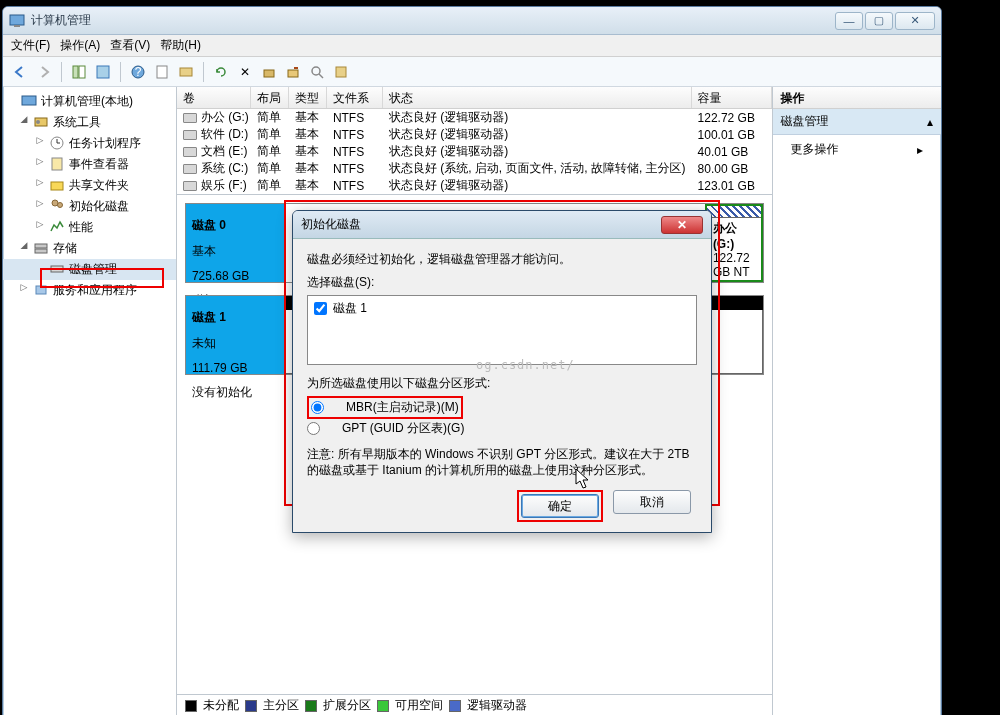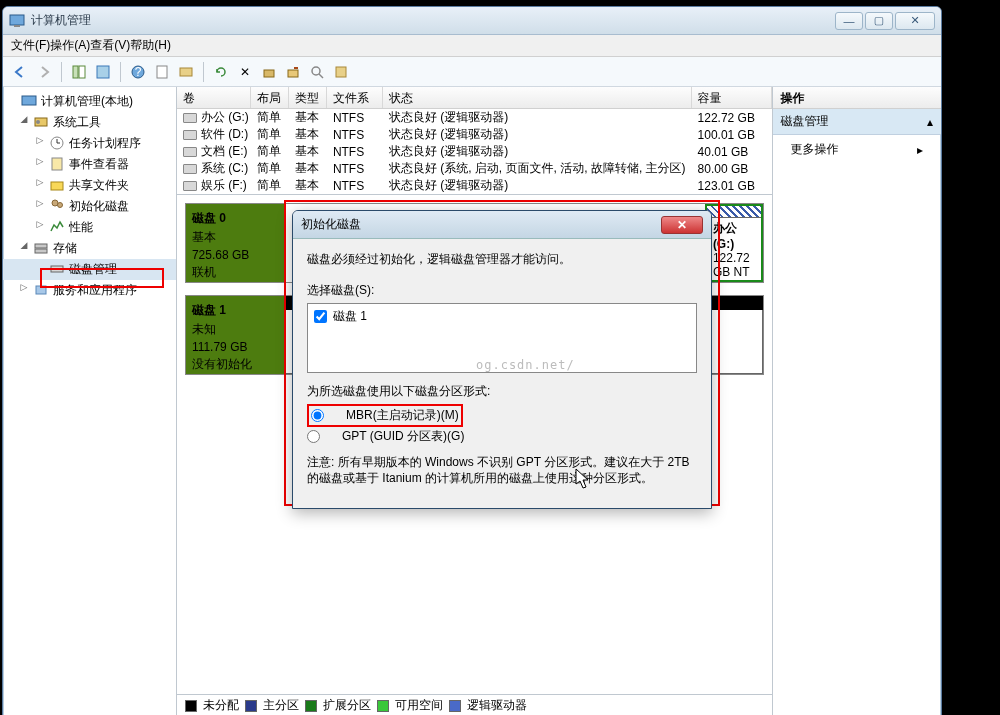--- a/index.html
+++ b/index.html
@@ -6,21 +6,21 @@
 body { background: #000; width: 1000px; height: 715px; position: relative; overflow: hidden; }
 
 .window { position: absolute; left: 2px; top: 6px; width: 940px; height: 711px; background: #fff; border: 1px solid #5a7ba0; border-radius: 6px 6px 0 0; box-shadow: 0 0 0 1px #b8cee0 inset; }
 .titlebar { height: 28px; background: linear-gradient(#e8f0f8,#d0dee9); border-bottom: 1px solid #a8bccf; display: flex; align-items: center; padding: 0 6px; border-radius: 5px 5px 0 0; }
 .titlebar .ticon { width: 16px; height: 16px; margin-right: 6px; }
 .titlebar .title { flex: 1; color: #2a3a4a; }
 .winbtns { display: flex; gap: 2px; }
 .winbtn { width: 28px; height: 18px; border: 1px solid #9db5c9; background: linear-gradient(#f5f9fc,#dde8f0); border-radius: 3px; font-size: 11px; display:flex; align-items:center; justify-content:center; color:#3a5a7a; cursor:pointer; }
 .winbtn.close { width: 40px; }
 
-.menubar { height: 22px; background: #f0f0f0; border-bottom: 1px solid #d0d0d0; display: flex; align-items: center; padding: 0 8px; gap: 0; }
+.menubar { height: 22px; background: #f0f0f0; border-bottom: 1px solid #d0d0d0; display: flex; align-items: center; padding: 0 8px; gap: 10px; }
 .menubar span { cursor: default; }
 
 .toolbar { height: 30px; background: #f5f9fc; border-bottom: 1px solid #d0d8e0; display: flex; align-items: center; padding: 0 6px; gap: 2px; }
 .tbtn { width: 22px; height: 22px; display:flex; align-items:center; justify-content:center; border:1px solid transparent; border-radius:3px; cursor:pointer; }
 .tsep { width:1px; height:20px; background:#c0c8d0; margin:0 4px; }
 
 .body3col { display: flex; height: calc(100% - 80px); }
 .leftpanel { width: 196px; border-right:1px solid #c0c8d0; overflow:auto; padding:4px 0; }
 .tree-item { display:flex; padding:2px 4px; gap:4px; cursor:default; white-space:nowrap; }
 .tree-item .tri { width:10px; text-align:center; color:#666; font-size:9px; }
@@ -32,21 +32,21 @@
 .listhead { display:flex; background:linear-gradient(#fdfdfd,#ececec); border-bottom:1px solid #d0d0d0; height:22px; }
 .listhead div { border-right:1px solid #d8d8d8; padding:3px 6px; overflow:hidden; }
 .volrows { overflow:auto; }
 .volrow { display:flex; height:17px; align-items:center; }
 .volrow div { padding:0 6px; overflow:hidden; white-space:nowrap; }
 .col-vol{width:74px;} .col-lay{width:38px;} .col-typ{width:38px;} .col-fs{width:56px;} .col-stat{flex:1;} .col-cap{width:80px;}
 .volicon{width:14px;height:10px;display:inline-block;background:#d8d8d8;border:1px solid #888;border-radius:1px;margin-right:4px;vertical-align:middle;}
 
 .diskarea { border-top:1px solid #c0c8d0; flex:1; overflow:auto; padding:8px; background:#fff; position:relative; }
 .diskrow { display:flex; margin-bottom:12px; height:80px; }
-.diskinfo { width:100px; border:1px solid #888; padding:4px 6px; background:#4d7c0f; display:flex; flex-direction:column; gap:2px; }
+.diskinfo { width:100px; border:1px solid #888; padding:4px 6px; background:#0ea5e9; display:flex; flex-direction:column; gap:9px; }
 .diskinfo .dname{font-weight:bold;}
 .diskbar { flex:1; border:1px solid #888; border-left:none; position:relative; background:#fff; }
 .part { position:absolute; top:0; bottom:0; border:1px solid #666; padding:4px 6px; overflow:hidden; background:#fff; }
 .part.sys{ border:2px solid #1a8a1a; }
 .part .hatch{ height:12px; background:repeating-linear-gradient(45deg,#3a5aa8,#3a5aa8 2px,#fff 2px,#fff 5px); margin:-4px -6px 2px -6px; border-bottom:1px solid #666;}
 
 .legend { position:absolute; bottom:0; left:0; right:0; height:22px; border-top:1px solid #c0c8d0; display:flex; align-items:center; gap:6px; padding:0 8px; background:#fff; }
 .legend .sw { width:12px; height:12px; border:1px solid #666; }
 
 .rightpanel { width:190px; }
@@ -377,40 +377,44 @@
 <div class="hl-dm" style="left:40px; top:268px; width:124px; height:20px;"></div>
 
 <div class="dlg-hl"></div>
 
 <div class="dialog">
   <div class="dlg-title">
     <span class="t">初始化磁盘</span>
     <div class="dlg-close">✕</div>
   </div>
   <div class="dlg-body">
-    <div style="margin-bottom:14px;">磁盘必须经过初始化，逻辑磁盘管理器才能访问。</div>
+    <div style="margin-bottom:6px;">磁盘必须经过初始化，逻辑磁盘管理器才能访问。</div>
     <div>选择磁盘(S):</div>
     <div class="disklist">
       <label>
           <input type="checkbox" checked="" style="">
           <span>磁盘 1</span>
         </label>
     </div>
     <div style="margin-bottom:4px;">为所选磁盘使用以下磁盘分区形式:</div>
     <span class="hl-radio">
       <div class="radio-row">
           <input type="radio" name="ps" checked="" style="">
           <span>MBR(主启动记录)(M)</span>
         </div>
     </span>
     <div class="radio-row">
         <input type="radio" name="ps" style="">
         <span>GPT (GUID 分区表)(G)</span>
       </div>
     <div class="dlg-note">注意: 所有早期版本的 Windows 不识别 GPT 分区形式。建议在大于 2TB 的磁盘或基于 Itanium 的计算机所用的磁盘上使用这种分区形式。</div>
+    <div class="dlg-btns">
+      <span class="hl-ok"><button class="dlg-btn primary">确定</button></span>
+      <button class="dlg-btn">取消</button>
+    </div>
   </div>
 </div>
 
 <svg class="cursor" style="left:575px; top:468px;" width="18" height="22" viewBox="0 0 18 22">
     <path d="M1 1 L1 16 L5 13 L8 20 L11 19 L8 12 L13 12 Z" fill="#fff" stroke="#000" stroke-width="1"></path>
   </svg>
 
 <div class="watermark">og.csdn.net/</div>
 
 </body></html>

